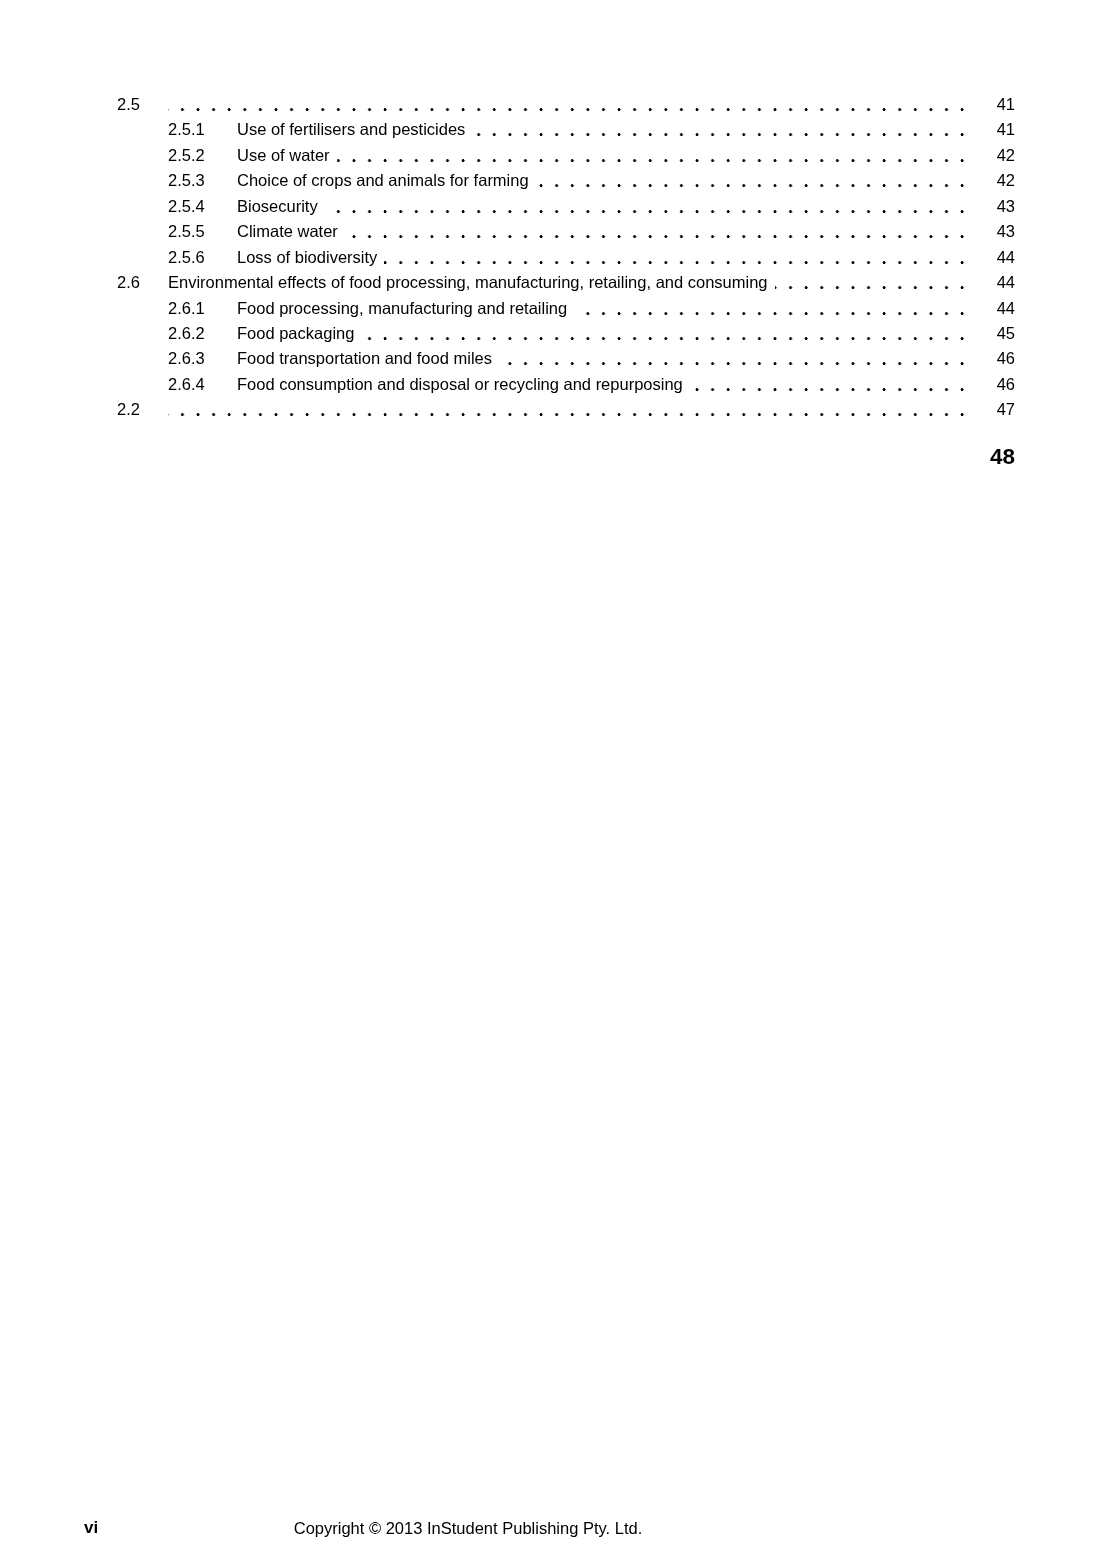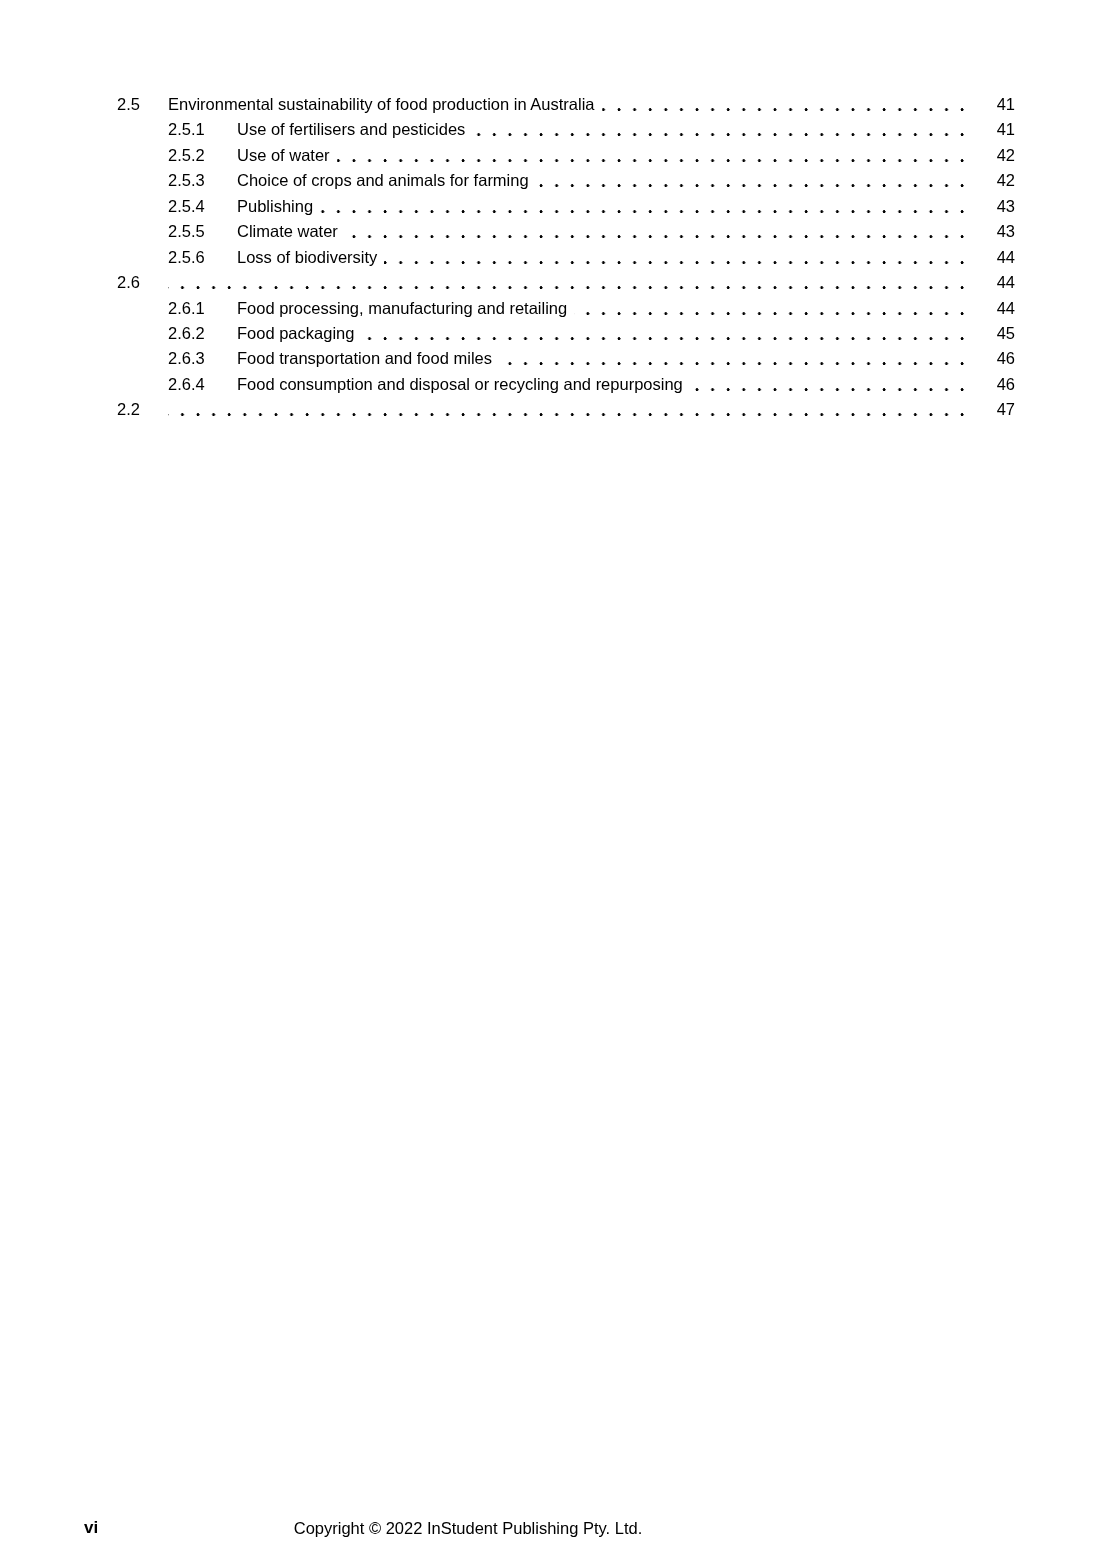--- a/index.html
+++ b/index.html
@@ -107,21 +107,20 @@
 <body>
 
 <div class="page">
 
   <div class="content">
 
     <div class="toc-list">
   <div class="toc-row level1">
     <span class="dots"></span>
     <span class="num">2.5</span>
-    <span class="title">Environmental sustainability of food production in Australia</span>
     <span class="spacer"></span>
     <span class="page">41</span>
   </div>
 
   <div class="toc-row level2">
     <span class="dots"></span>
     <span class="num">2.5.1</span>
     <span class="title">Use of fertilisers and pesticides</span>
     <span class="spacer"></span>
     <span class="page">41</span>
@@ -139,21 +138,21 @@
     <span class="dots"></span>
     <span class="num">2.5.3</span>
     <span class="title">Choice of crops and animals for farming</span>
     <span class="spacer"></span>
     <span class="page">42</span>
   </div>
 
   <div class="toc-row level2">
     <span class="dots"></span>
     <span class="num">2.5.4</span>
-    <span class="title">Publishing</span>
+    <span class="title">Biosecurity</span>
     <span class="spacer"></span>
     <span class="page">43</span>
   </div>
 
   <div class="toc-row level2">
     <span class="dots"></span>
     <span class="num">2.5.5</span>
     <span class="title">Climate water</span>
     <span class="spacer"></span>
     <span class="page">43</span>
@@ -163,20 +162,21 @@
     <span class="dots"></span>
     <span class="num">2.5.6</span>
     <span class="title">Loss of biodiversity</span>
     <span class="spacer"></span>
     <span class="page">44</span>
   </div>
 
   <div class="toc-row level1">
     <span class="dots"></span>
     <span class="num">2.6</span>
+    <span class="title">Environmental effects of food processing, manufacturing, retailing, and consuming</span>
     <span class="spacer"></span>
     <span class="page">44</span>
   </div>
 
   <div class="toc-row level2">
     <span class="dots"></span>
     <span class="num">2.6.1</span>
     <span class="title">Food processing, manufacturing and retailing</span>
     <span class="spacer"></span>
     <span class="page">44</span>
@@ -207,21 +207,27 @@
   </div>
 
   <div class="toc-row level1">
     <span class="dots"></span>
     <span class="num">2.2</span>
     <span class="spacer"></span>
     <span class="page">47</span>
   </div>
 </div>
 
+    <div class="part-row">
+      <span class="num">III</span>
+      <span class="title">Exam Tips</span>
+      <span class="spacer"></span>
+      <span class="page">48</span>
+    </div>
 
   </div>
 
   <div class="footer">
     <span class="page-label">vi</span>
-    <span class="copyright">Copyright © 2022 InStudent Publishing Pty. Ltd.</span>
+    <span class="copyright">Copyright © 2013 InStudent Publishing Pty. Ltd.</span>
   </div>
 
 </div>
 
 </body></html>

